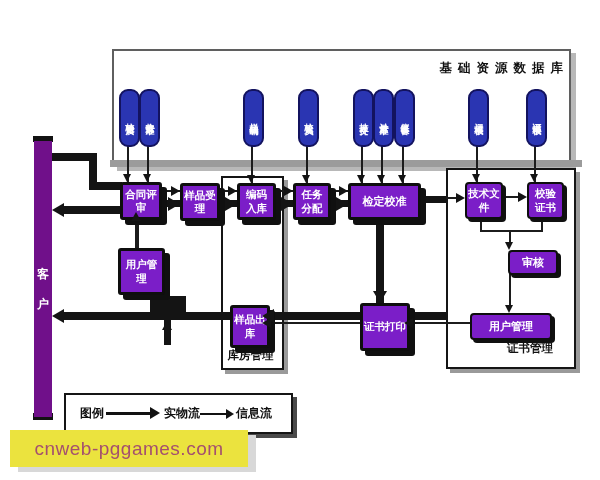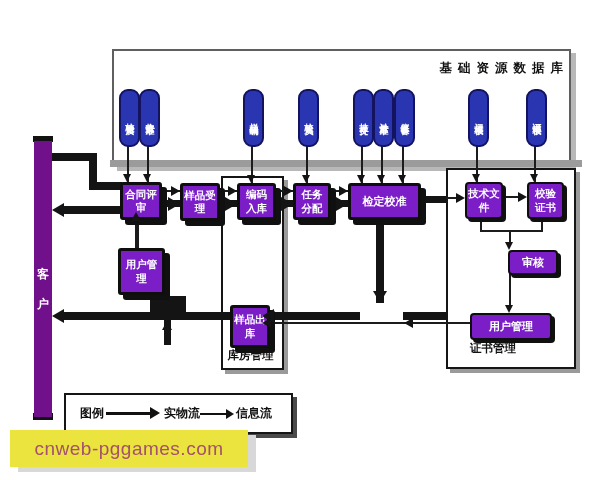--- a/index.html
+++ b/index.html
@@ -98,21 +98,21 @@
   <div class="ar d-thin" style="left:302px;top:175px"></div>
   <div class="ar d-thin" style="left:357px;top:175px"></div>
   <div class="ar d-thin" style="left:377px;top:175px"></div>
   <div class="ar d-thin" style="left:398px;top:175px"></div>
   <div class="ar d-thin" style="left:472px;top:174px"></div>
   <div class="ar d-thin" style="left:530px;top:174px"></div>
 
   <div class="group" style="left:221px;top:176px;width:59px;height:190px"></div>
   <div class="group" style="left:446px;top:168px;width:126px;height:197px"></div>
   <div class="grouplabel" style="left:221px;top:348px;width:59px">库房管理</div>
-  <div class="grouplabel" style="left:430px;top:341px;width:126px">证书管理</div>
+  <div class="grouplabel" style="left:467px;top:341px;width:126px">证书管理</div>
 
   <div class="actor-cap" style="left:33px;top:136px;width:20px;height:6px"></div>
   <div class="actor-cap" style="left:33px;top:413px;width:20px;height:7px"></div>
   <div class="actor-bar">
     <div class="actor-text">客户</div>
   </div>
 
   <div class="tl" style="left:52px;top:153px;width:45px;height:8px"></div>
   <div class="tl" style="left:89px;top:153px;width:8px;height:37px"></div>
   <div class="tl" style="left:89px;top:182px;width:33px;height:8px"></div>
@@ -169,20 +169,21 @@
   <div class="ar l-thin" style="left:404px;top:318px"></div>
   <div class="ar l-thin" style="left:262px;top:318px"></div>
 
   <div class="node" style="left:120px;top:182px;width:34px;height:30px">合同评审</div>
   <div class="node" style="left:180px;top:183px;width:32px;height:30px">样品受理</div>
   <div class="node" style="left:237px;top:183px;width:31px;height:29px">编码入库</div>
   <div class="node" style="left:293px;top:183px;width:30px;height:29px">任务分配</div>
   <div class="node one" style="left:348px;top:183px;width:65px;height:29px">检定校准</div>
   <div class="node" style="left:118px;top:248px;width:39px;height:39px">用户管理</div>
   <div class="node" style="left:230px;top:305px;width:32px;height:35px">样品出库</div>
+  <div class="node" style="left:360px;top:303px;width:42px;height:40px">证书打印</div>
   <div class="node sm" style="left:465px;top:182px;width:32px;height:31px">技术文件</div>
   <div class="node sm" style="left:527px;top:182px;width:31px;height:31px">校验证书</div>
   <div class="node sm one" style="left:508px;top:250px;width:44px;height:19px">审核</div>
   <div class="node sm one" style="left:470px;top:313px;width:76px;height:21px">用户管理</div>
 
   <div class="legend">
     <span class="txt" style="left:14px">图例</span>
     <div class="lline" style="left:40px;top:17px;width:44px;height:3px"></div>
     <div class="lar" style="left:84px;top:12px;border-top:6px solid transparent;border-bottom:6px solid transparent;border-left:10px solid #111"></div>
     <span class="txt" style="left:98px">实物流</span>

